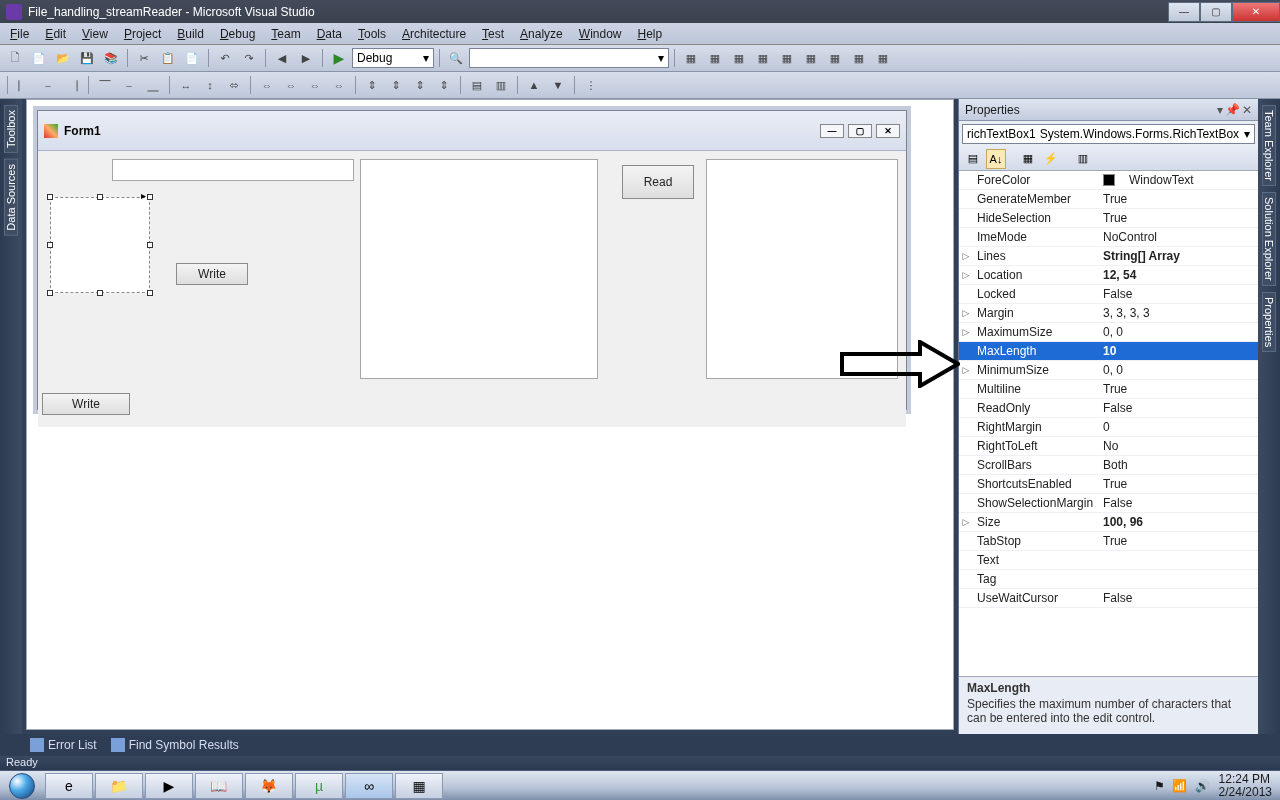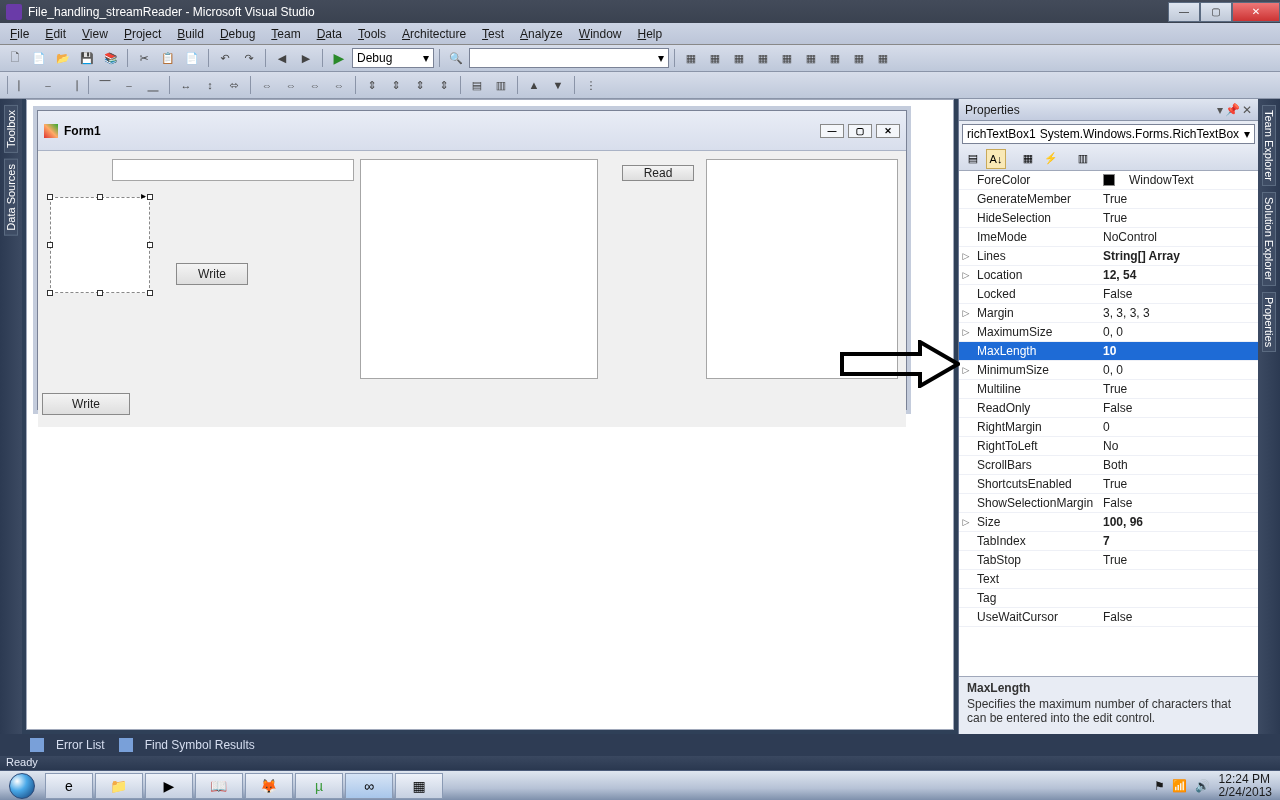--- a/index.html
+++ b/index.html
@@ -67,21 +67,21 @@
 .row.selected .n,.row.selected .v,.row.selected .exp{color:#fff;}
 .row .v.sw{display:flex;align-items:center;gap:14px;}
 .row .v.sw .box{width:12px;height:12px;background:#000;border:1px solid #888;}
 .b{font-weight:bold;}
 .desc{height:58px;background:#e8ecf4;border-top:1px solid #a0a8ba;padding:4px 8px;font-size:11px;color:#333;}
 .desc .t{font-weight:bold;margin-bottom:2px;}
 
 .arrow{position:absolute;left:840px;top:340px;font-size:48px;font-weight:bold;color:#000;pointer-events:none;}
 
 .btmtabs{height:22px;background:#2e3c54;display:flex;align-items:center;padding-left:30px;gap:14px;color:#d6def0;font-size:12px;}
-.btmtabs .bt{display:flex;align-items:center;gap:12px;}
+.btmtabs .bt{display:flex;align-items:center;gap:4px;}
 .btmtabs .ico{width:14px;height:14px;background:#79a0d9;}
 
 .status{height:14px;background:linear-gradient(#3a4860,#2a3850);color:#e0e6f4;font-size:11px;padding-left:6px;}
 
 .taskbar{height:30px;background:linear-gradient(#dfe6f0,#b6c2d6 60%,#7e90ac);display:flex;align-items:center;border-top:1px solid #4a5a78;}
 .start{width:44px;height:28px;display:flex;align-items:center;justify-content:center;}
 .orb{width:26px;height:26px;border-radius:50%;background:radial-gradient(circle at 30% 30%,#fff,#4aa9e8 40%,#0f3a72);border:1px solid #2a4a7a;}
 .tk{width:48px;height:26px;margin:0 1px;background:linear-gradient(#eef2f9,#c6d0e1);border:1px solid #8a9ab4;display:flex;align-items:center;justify-content:center;font-size:14px;}
 .tray{margin-left:auto;display:flex;align-items:center;gap:8px;padding-right:8px;color:#1a1a1a;font-size:11px;}
 .tray .clk{line-height:13px;}
@@ -216,21 +216,21 @@
             <div class="handle" style="left:46px;top:-4px;"></div>
             <div class="handle" style="right:-4px;top:-4px;"></div>
             <div class="handle" style="left:-4px;top:44px;"></div>
             <div class="handle" style="right:-4px;top:44px;"></div>
             <div class="handle" style="left:-4px;bottom:-4px;"></div>
             <div class="handle" style="left:46px;bottom:-4px;"></div>
             <div class="handle" style="right:-4px;bottom:-4px;"></div>
             <div style="position:absolute;left:90px;top:-8px;font-size:10px;">▸</div>
           </div>
           <div class="btnf" style="left:138px;top:112px;width:72px;height:22px;">Write</div>
-          <div class="btnf" style="left:584px;top:14px;width:72px;height:16px;">Read</div>
+          <div class="btnf" style="left:584px;top:14px;width:72px;height:34px;">Read</div>
           <div class="btnf" style="left:4px;top:242px;width:88px;height:22px;">Write</div>
         </div>
       </div>
     </div>
   </div>
 
   <div class="props">
     <div class="hdr">
       <span>Properties</span>
       <span class="pinrow">
@@ -345,25 +345,20 @@
           </div>
           <div class="row">
             <div class="exp"></div>
             <div class="n">ShowSelectionMargin</div>
             <div class="v"><span>False</span></div>
           </div>
           <div class="row">
             <div class="exp">▷</div>
             <div class="n">Size</div>
             <div class="v"><span class="b">100, 96</span></div>
-          </div>
-          <div class="row">
-            <div class="exp"></div>
-            <div class="n">TabIndex</div>
-            <div class="v"><span class="b">7</span></div>
           </div>
           <div class="row">
             <div class="exp"></div>
             <div class="n">TabStop</div>
             <div class="v"><span>True</span></div>
           </div>
           <div class="row">
             <div class="exp"></div>
             <div class="n">Text</div>
             <div class="v"><span></span></div>

